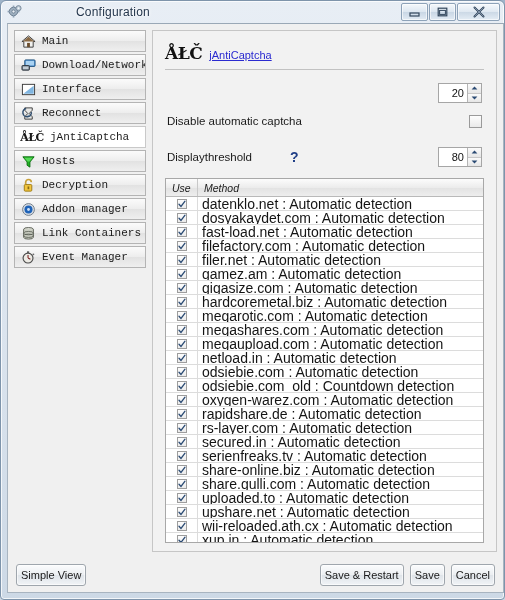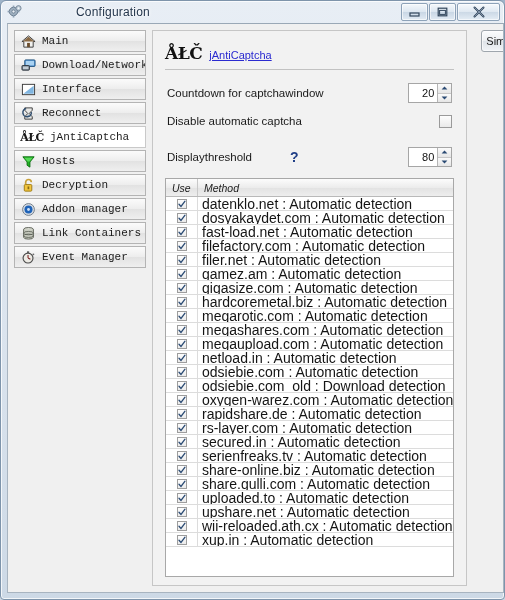--- a/index.html
+++ b/index.html
@@ -54,21 +54,21 @@
   }
   .wbtn svg { display: block; }
 
   
   .client {
     flex: 1;
     margin: 0 0 6px 6px;
     background: #f0f0f0;
     border: 1px solid #a8b4c0;
     border-top-color: #9aa8b6;
-    display: flex; 
+    display: flex; flex-direction: column;
     overflow: hidden;
     text-align: center;
   }
   .body-row { flex: 1; display: flex; min-height: 0; padding: 6px; gap: 6px; }
 
   
   .sidebar {
     width: 132px; flex: none;
     display: flex; flex-direction: column;
     gap: 2px;
@@ -392,21 +392,20 @@
 
         <div class="brand-row">
           <span class="brand-logo">ÅŁČ</span>
           <a class="brand-link" href="#">jAntiCaptcha</a>
         </div>
         <div class="hr"></div>
 
         <div class="form-rows">
 
           <div class="frow">
-            <span class="flabel">Countdown for captchawindow</span>
             <span class="fspacer"></span>
             <div class="spinner">
               <span class="spin-val">20</span>
               <span class="spin-btns">
                 <span class="spin-b">
                   <svg width="7" height="4" viewBox="0 0 7 4">
                       <path d="M3.5 0.6 L6.4 3.6 L0.6 3.6 Z" fill="#2a4a73"></path>
                     </svg>
                 </span>
                 <span class="spin-b">
@@ -583,21 +582,21 @@
                 <div class="td-method">odsiebie.com : Automatic detection</div>
               </div>
               <div class="trow">
                 <div class="td-use">
                   <span class="cell-chk">
                     <svg width="8" height="8" viewBox="0 0 8 8">
                       <path d="M1 4.2 L3 6.4 L7 1.2" stroke="#2a4a73" stroke-width="1.3" fill="none" stroke-linecap="round"></path>
                     </svg>
                   </span>
                 </div>
-                <div class="td-method">odsiebie.com_old : Download detection</div>
+                <div class="td-method">odsiebie.com_old : Countdown detection</div>
               </div>
               <div class="trow">
                 <div class="td-use">
                   <span class="cell-chk">
                     <svg width="8" height="8" viewBox="0 0 8 8">
                       <path d="M1 4.2 L3 6.4 L7 1.2" stroke="#2a4a73" stroke-width="1.3" fill="none" stroke-linecap="round"></path>
                     </svg>
                   </span>
                 </div>
                 <div class="td-method">oxygen-warez.com : Automatic detection</div>

